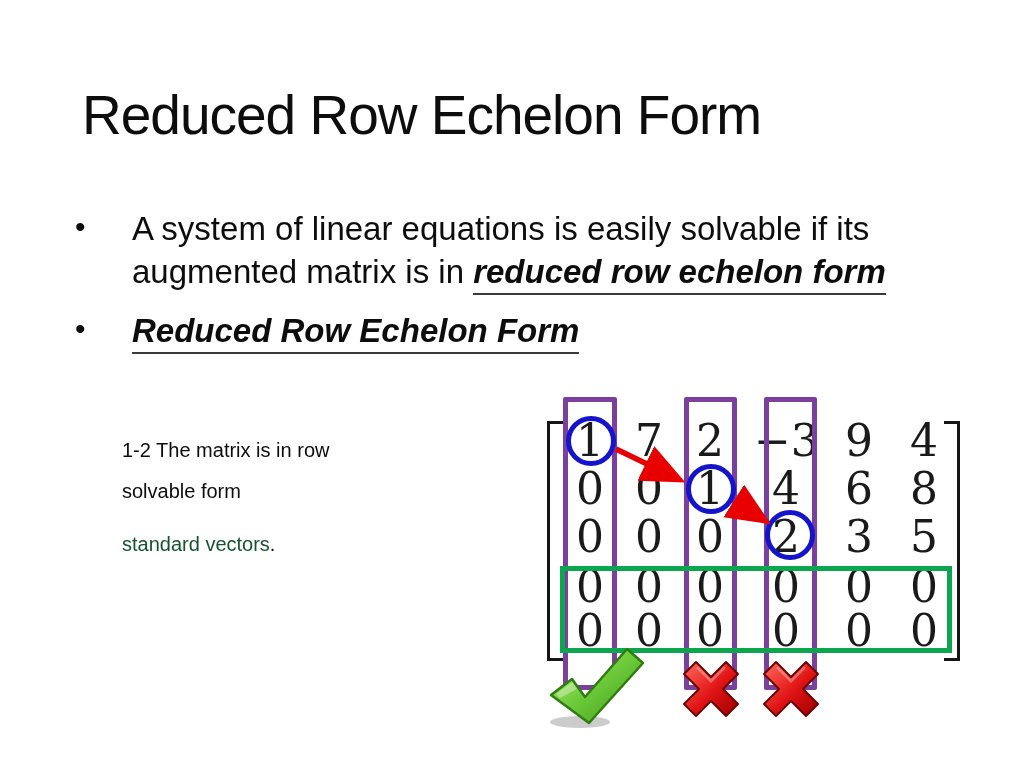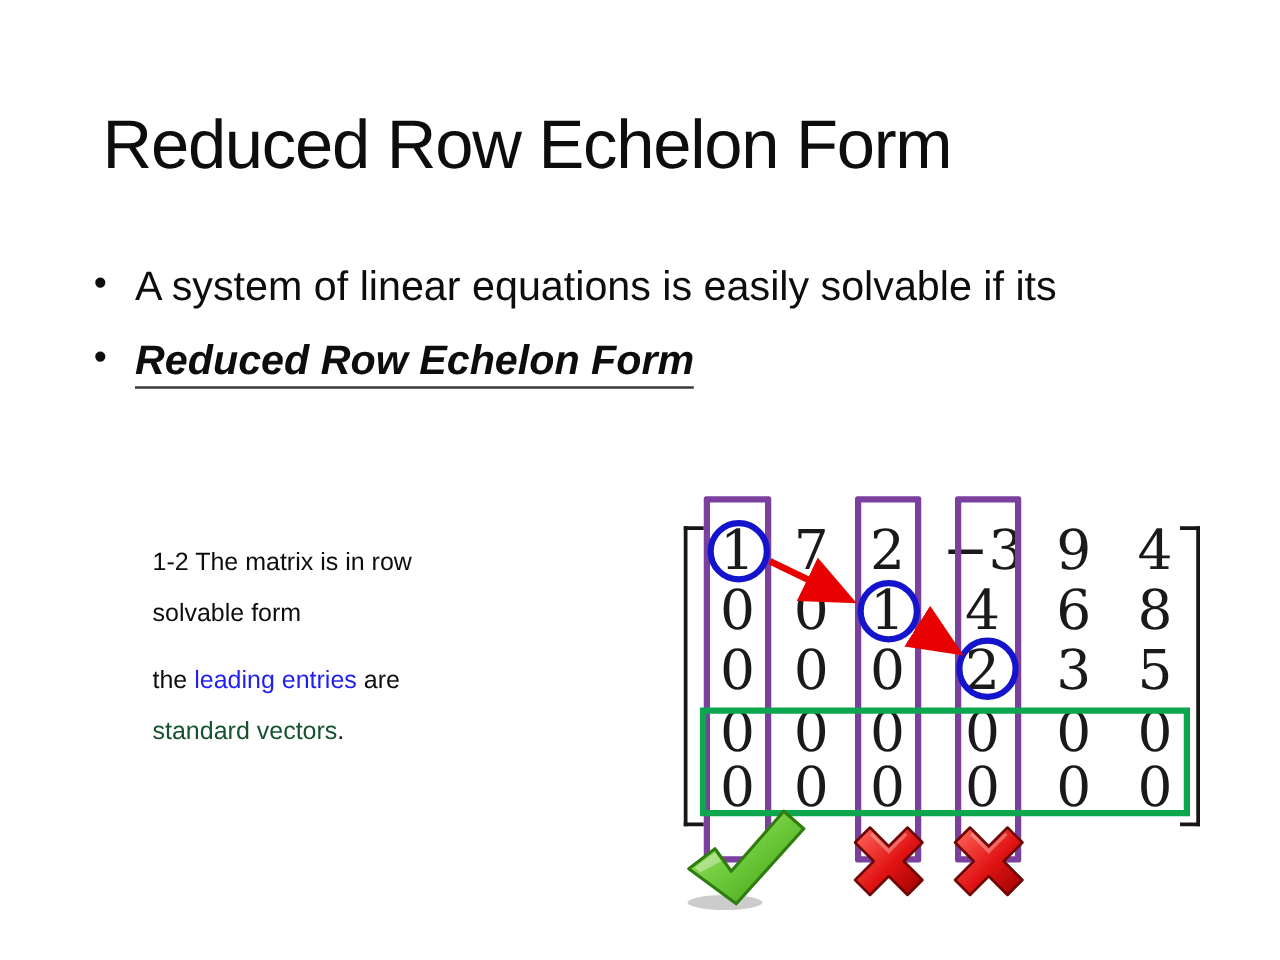--- a/index.html
+++ b/index.html
@@ -10,21 +10,21 @@
   
   .title{
     position:absolute;left:82px;top:86px;font-size:55px;line-height:58px;
     font-weight:400;color:#0d0d0d;letter-spacing:-1px;white-space:nowrap;
   }
   
   .bullets{position:absolute;left:75px;top:207px;width:900px;}
   .bullet{position:relative;padding-left:33px;font-size:33px;line-height:43px;color:#0d0d0d;}
   .bullet .dot{position:absolute;left:0;top:-2px;font-size:30px;}
   .bullet + .bullet{margin-top:16px;}
-  .bline{display:block;white-space:nowrap;}
+  .bline{display:block;white-space:nowrap;margin-left:24px;}
   .emph{
     font-weight:bold;font-style:italic;
     border-bottom:2px solid #3a3a3a;padding-bottom:3px;
   }
   
   .notes{position:absolute;left:122px;top:430px;width:410px;font-size:20px;line-height:41px;color:#0d0d0d;}
   .notes .para2{margin-top:12px;}
   .nline{display:block;white-space:nowrap;}
   .t-blue{color:#1f1ff2;}
   .t-purple{color:#14532d;}
@@ -67,34 +67,34 @@
 <body>
 
 <div class="slide">
 
   <div class="title">Reduced Row Echelon Form</div>
 
   <div class="bullets">
     <div class="bullet">
       <span class="dot">•</span>
       <span class="bline">A system of linear equations is easily solvable if its</span>
+      <span class="bline"><span>augmented matrix is in </span><span class="emph">reduced row echelon form</span></span>
     </div>
     <div class="bullet">
       <span class="dot">•</span>
       <span class="bline"><span class="emph">Reduced Row Echelon Form</span></span>
     </div>
   </div>
 
   <div class="notes">
     <div class="para1">
       <span class="nline">1-2 The matrix is in row</span>
       <span class="nline">solvable form</span>
     </div>
     <div class="para2">
-      <span class="nline"><span>the </span><span class="t-blue">leading entries</span><span> are</span></span>
       <span class="nline"><span class="t-purple">standard vectors</span><span>.</span></span>
     </div>
   </div>
 
   <div class="figure">
     <div class="bracket left"></div>
     <div class="bracket right"></div>
 
     <div>
         <span class="mcell r0 c0">1</span>

